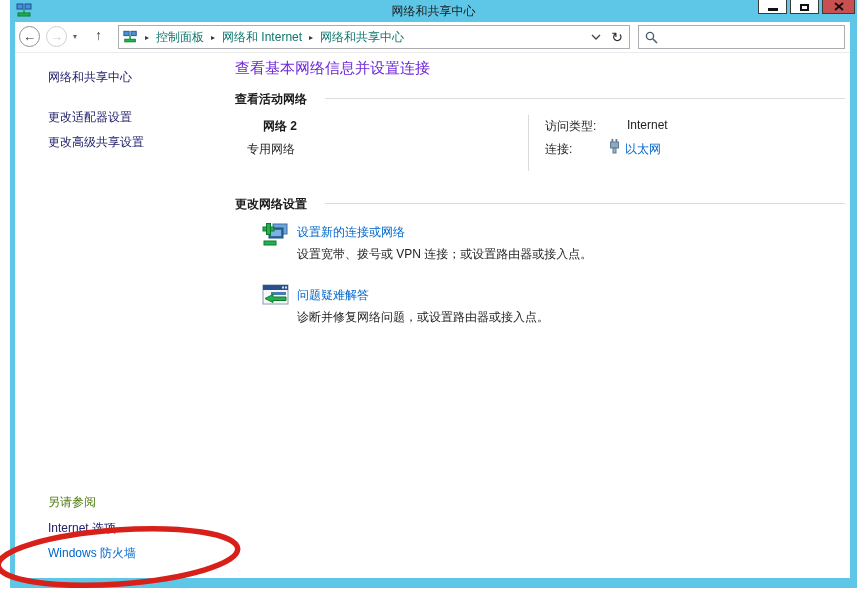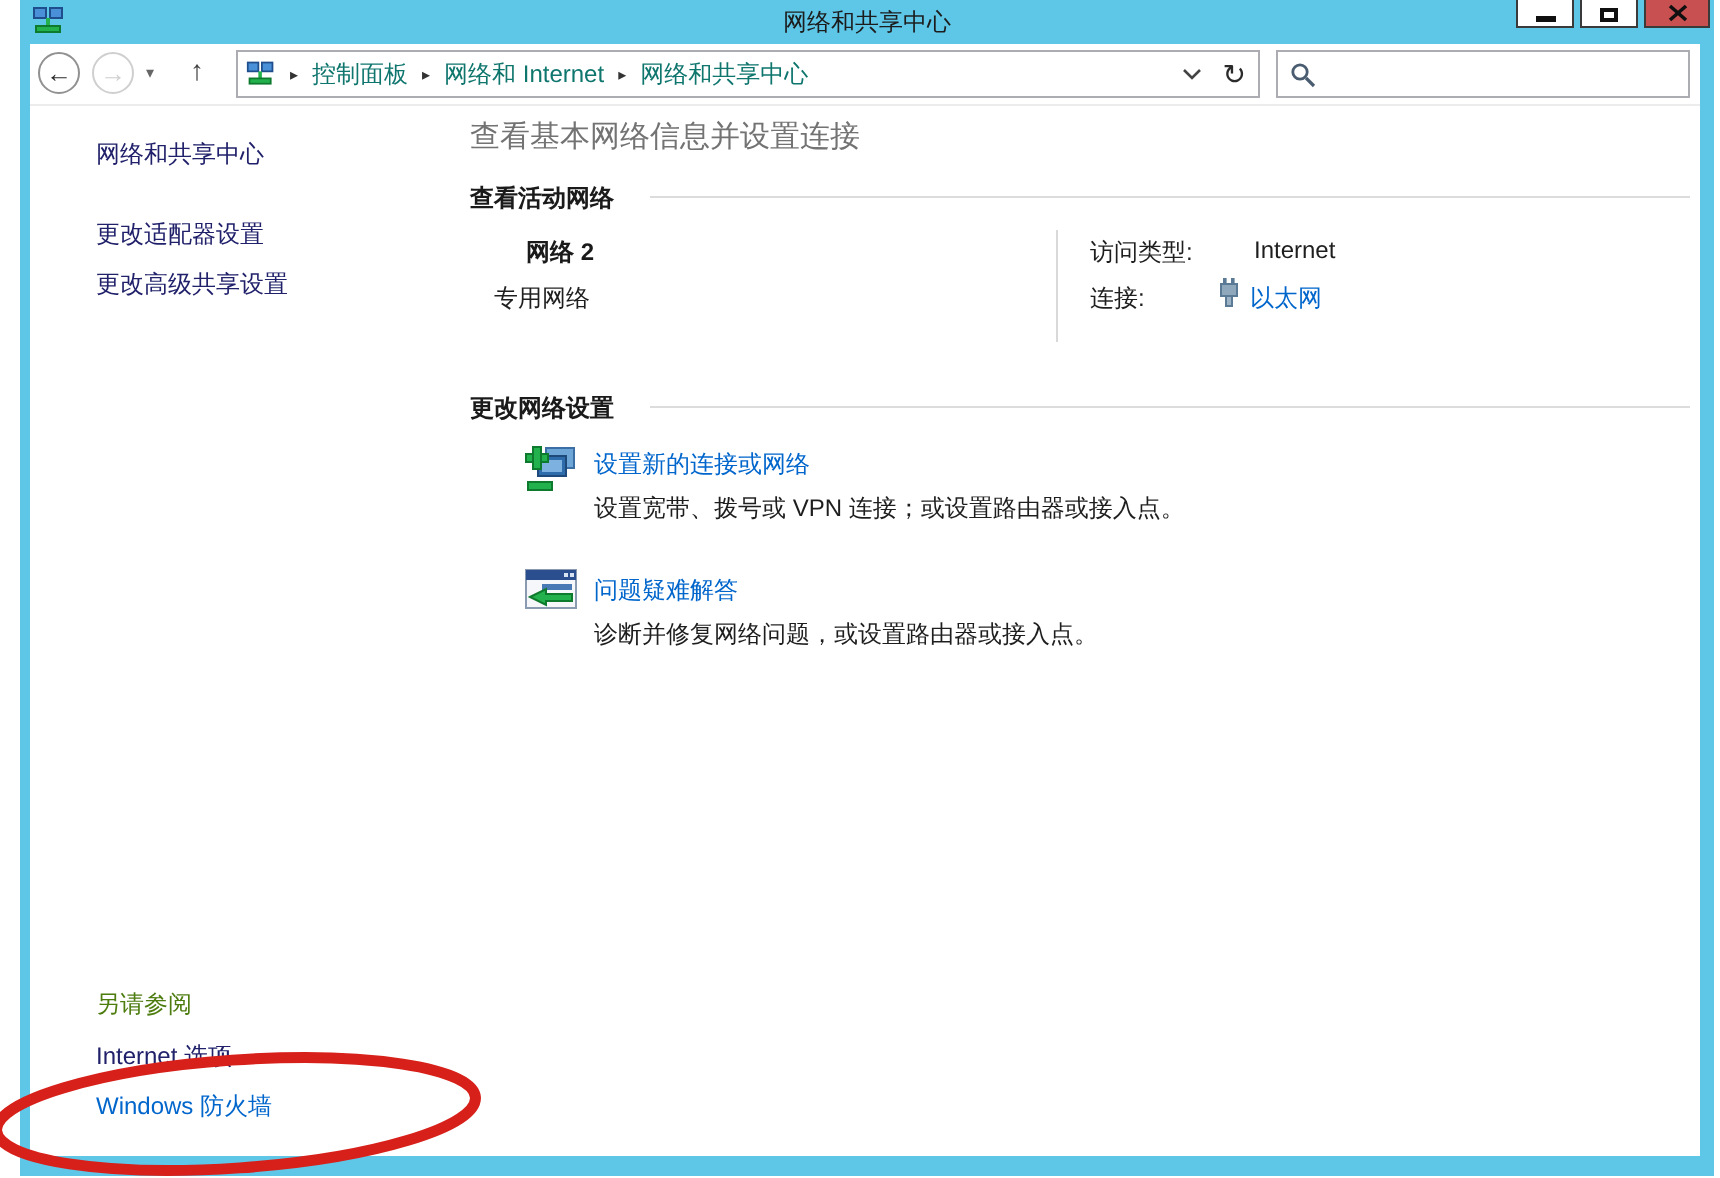--- a/index.html
+++ b/index.html
@@ -39,21 +39,21 @@
   .searchbox { position:absolute; left:623px; top:3px; width:207px; height:24px;
     border:1px solid #ABADB3; background:#fff; display:flex; align-items:center; padding:0 6px; }
   .searchbox input { flex:1; border:none; outline:none; font:inherit; color:#1a1a1a; background:transparent; }
   .searchbox input::placeholder { color:#747474; opacity:1; }
 
   
   .content { position:relative; height:526px; }
   .abs { position:absolute; }
   .sidelink { color:#21216b; cursor:pointer; white-space:nowrap; }
   .gray { color:#4d7c0f; }
-  .h1 { font-size:15px; color:#737373; white-space:nowrap; }
+  .h1 { font-size:15px; color:#6d28d9; white-space:nowrap; }
   .secthead { font-weight:bold; color:#1a1a1a; white-space:nowrap; }
   .rule { position:absolute; height:1px; background:#dcdcdc; }
   .vdivider { position:absolute; width:1px; background:#d9d9d9; }
   .link { color:#0066CC; cursor:pointer; white-space:nowrap; }
   .underline { }
   .bold { font-weight:bold; }
   .desc { color:#1e1e1e; white-space:nowrap; }
 
   .annotation-layer { position:absolute; inset:0; pointer-events:none; z-index:50; }
 </style>

